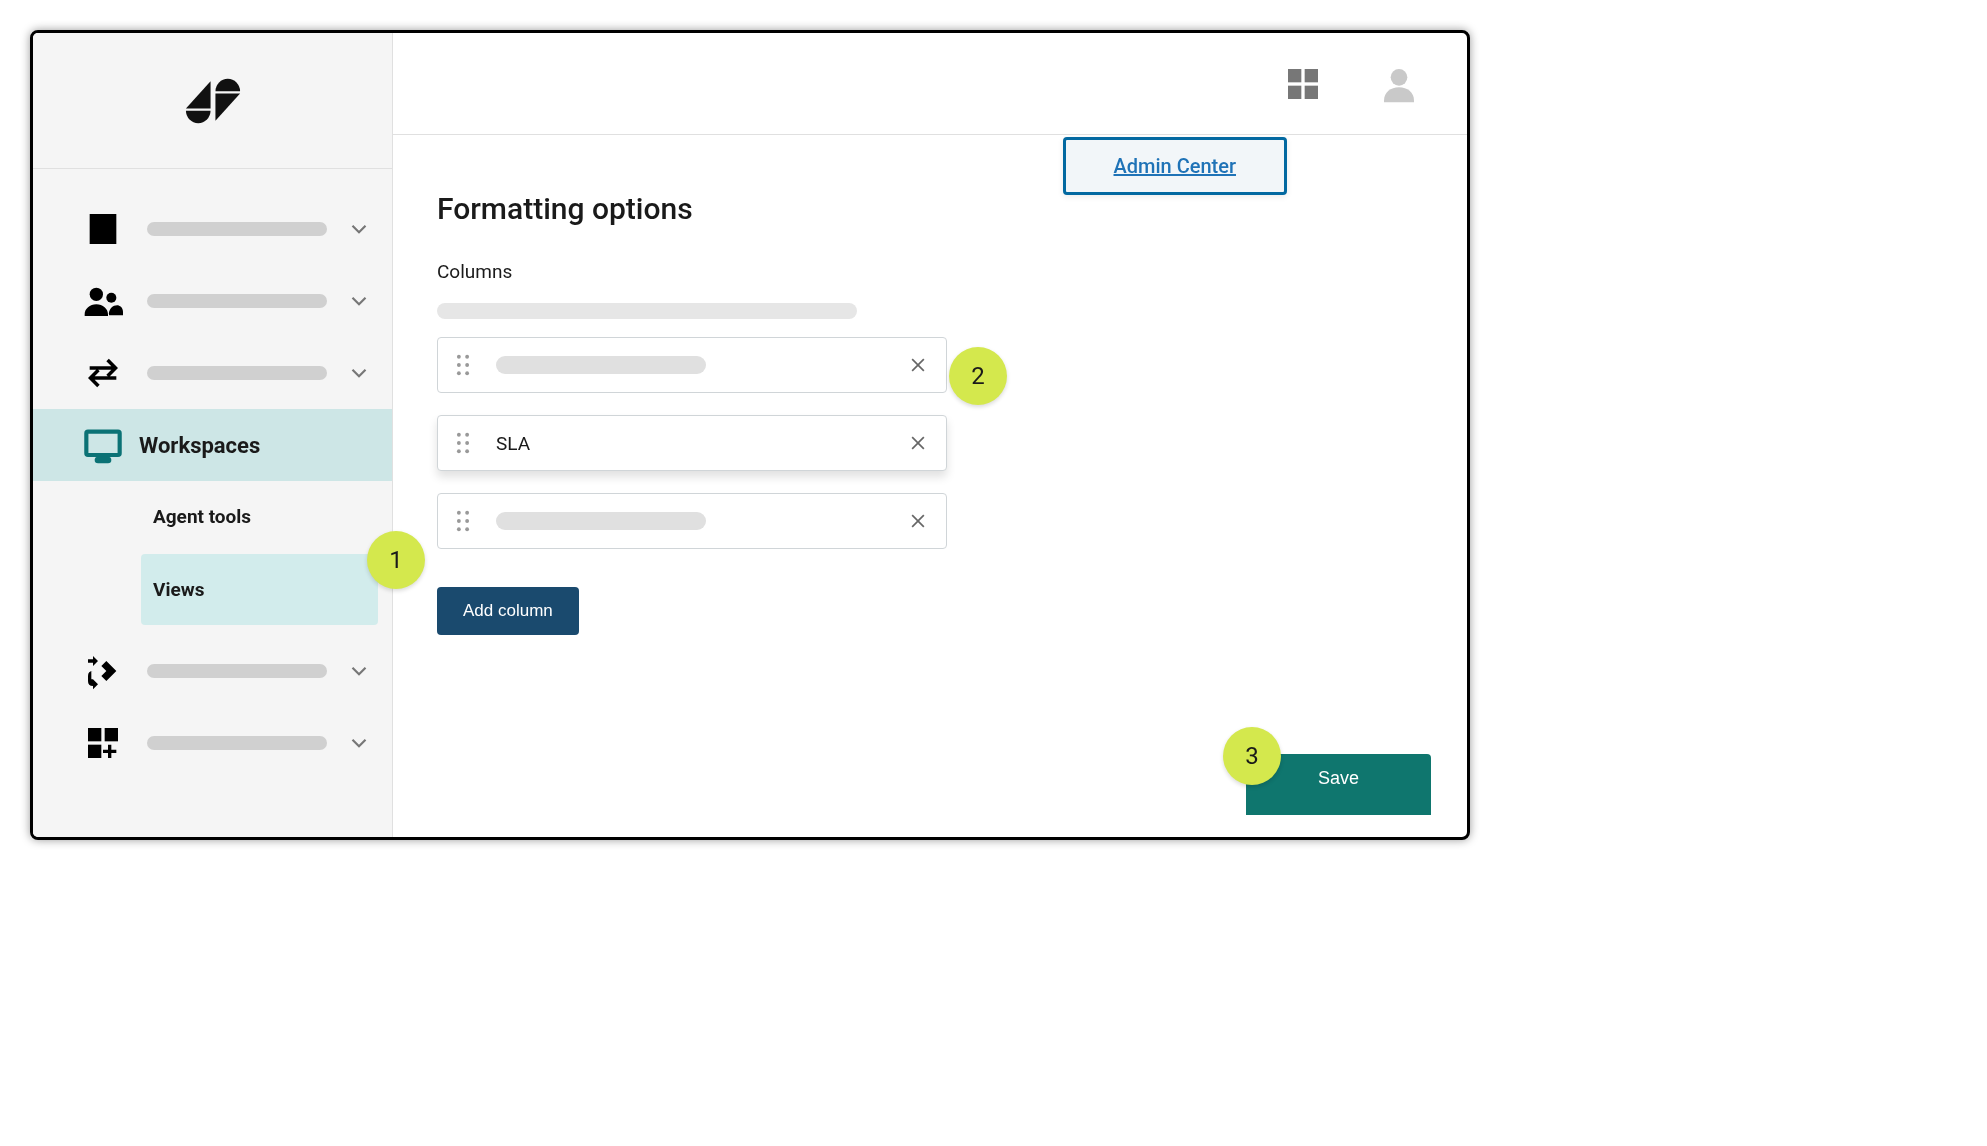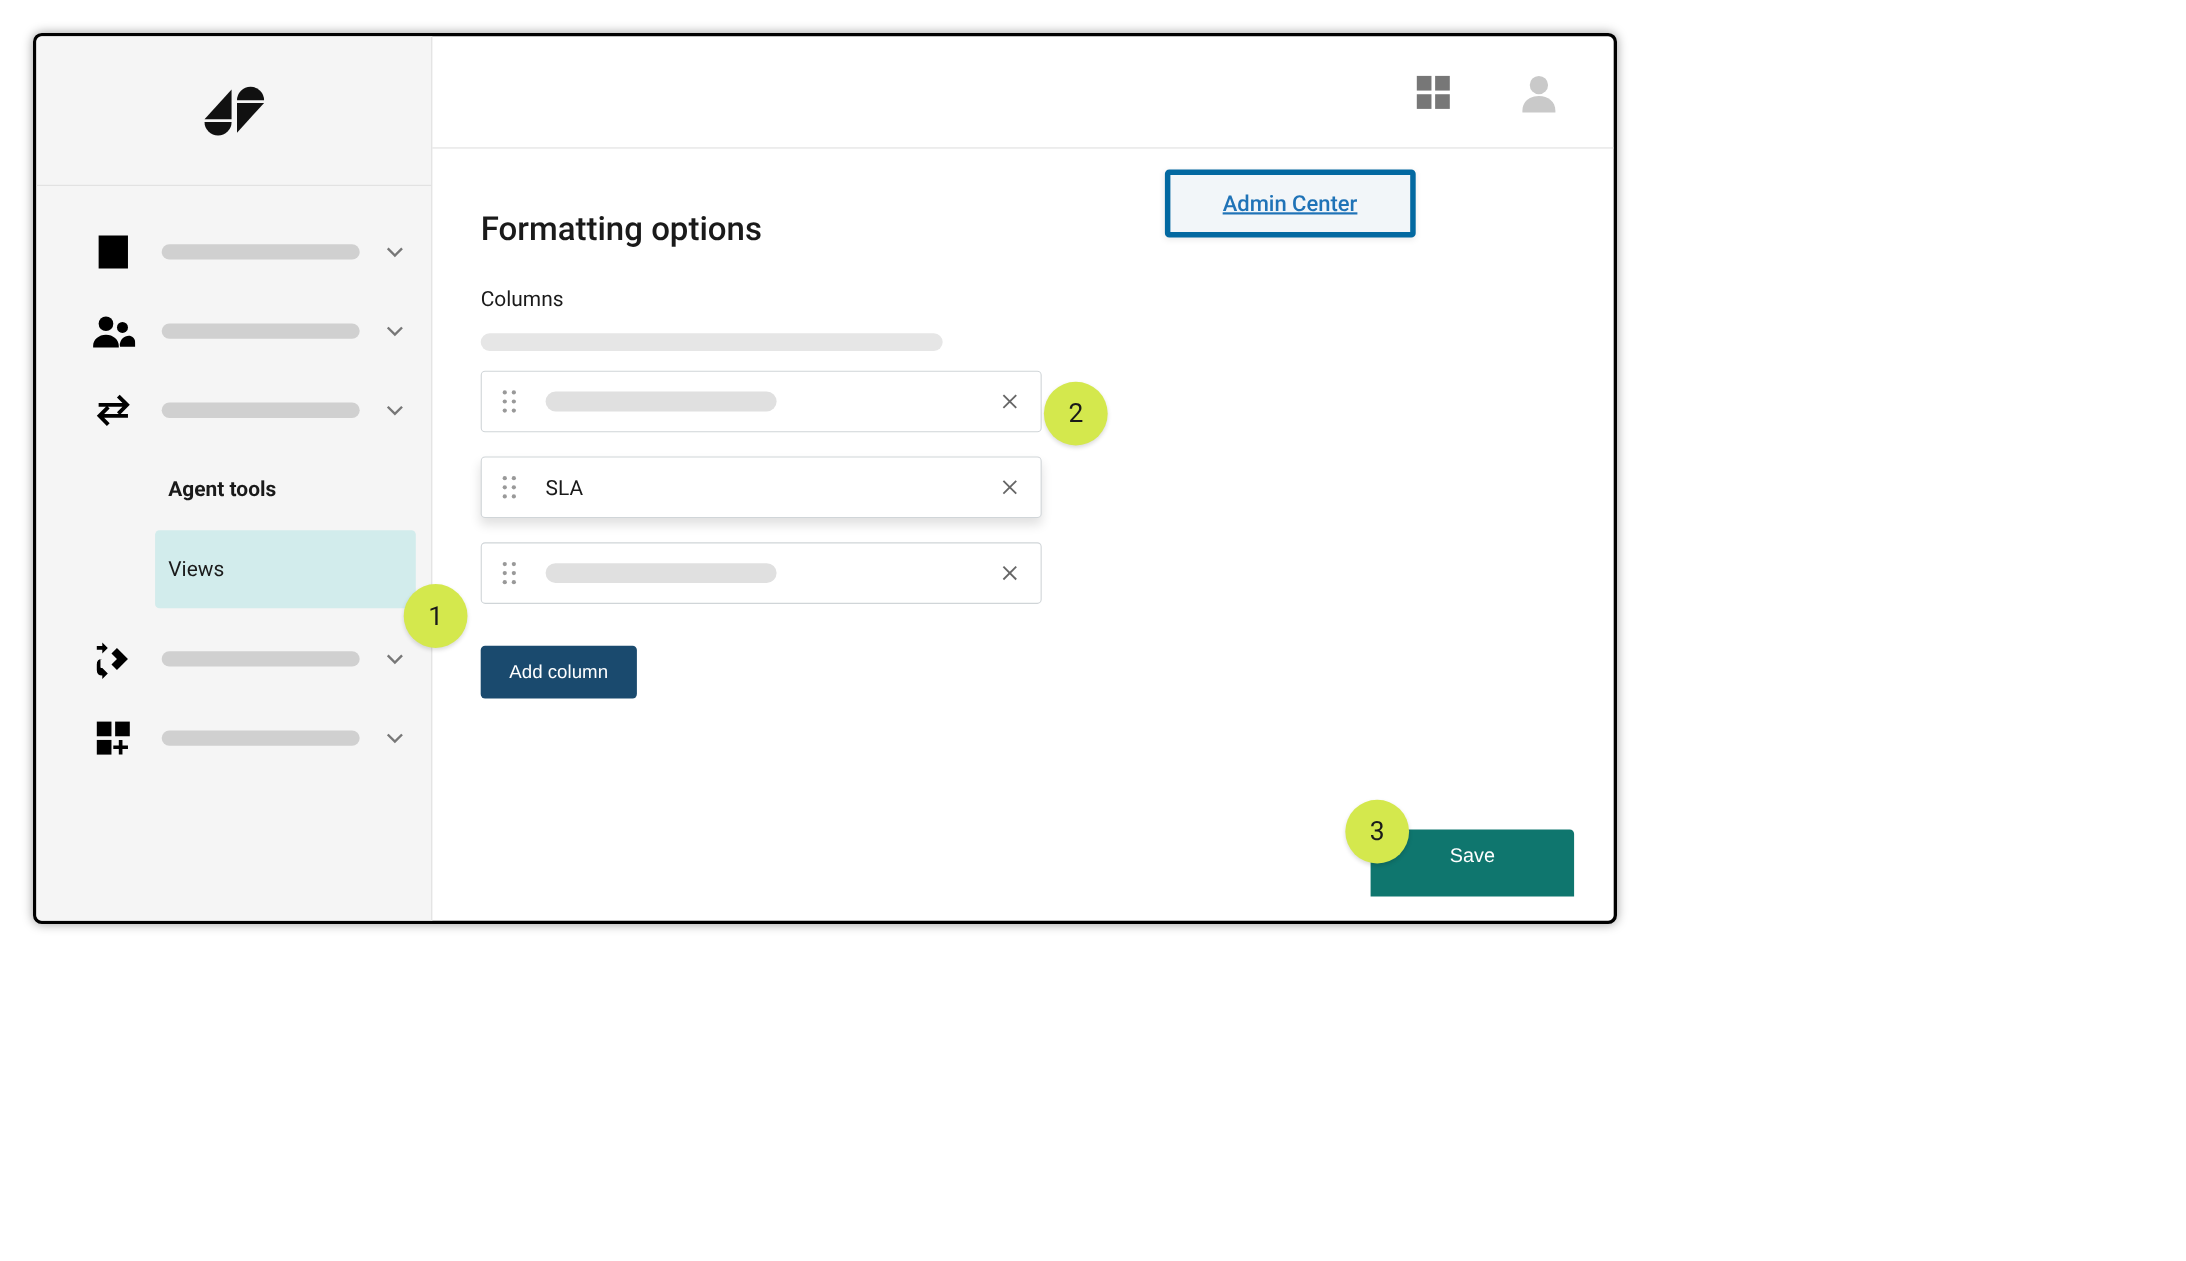--- a/index.html
+++ b/index.html
@@ -84,21 +84,21 @@
     color: #1a1a1a;
     padding: 24px 12px;
     border-radius: 4px;
     cursor: pointer;
     margin-right: 14px;
     margin-bottom: 2px;
     font-weight: 600;
   }
   .sub-nav-item.active {
     background: #d2ecec;
-    font-weight: 400;
+    font-weight: 700;
   }
   .sub-nav-item.bold { font-weight: 700; }
 
   .main {
     flex: 1;
     position: relative;
     display: flex;
     flex-direction: column;
   }
   .topbar {
@@ -115,25 +115,24 @@
     height: 40px;
     color: #777;
     cursor: pointer;
   }
   .topbar-icon svg { width: 100%; height: 100%; }
   .admin-popover {
     position: absolute;
     top: 104px;
     right: 180px;
     background: #f2f6f9;
-    border: 5px solid #0369a1;
+    border: 3px solid #0369a1;
     border-radius: 4px;
     padding: 14px 48px;
     box-shadow: 0 2px 6px rgba(0,0,0,0.08);
-    margin-top: 17px;
   }
   .admin-popover a {
     color: #1f73b7;
     font-size: 20px;
     text-decoration: underline;
     font-weight: 500;
   }
   .content {
     padding: 56px 56px 0 44px;
   }
@@ -283,20 +282,29 @@
           <svg viewBox="0 0 24 24" fill="currentColor">
               <path d="M4 8h13l-3-3 1.5-1.5L21 9l-5.5 5.5L14 13l3-3H4V8zm16 8H7l3 3-1.5 1.5L3 15l5.5-5.5L10 11l-3 3h13v2z"></path>
             </svg>
         </span>
         <div class="nav-label-placeholder"></div>
         <span class="nav-chevron"><svg viewBox="0 0 24 24" fill="none" stroke="currentColor" stroke-width="2">
               <polyline points="6 9 12 15 18 9"></polyline>
             </svg></span>
       </div>
 
+      <div class="nav-item active">
+        <span class="nav-icon">
+          <svg viewBox="0 0 24 24" fill="none" stroke="#0b7275" stroke-width="2.5">
+              <rect x="2" y="4" width="20" height="14" rx="1"></rect>
+              <path d="M9 21h6" stroke="#0b7275" stroke-width="4" stroke-linecap="round"></path>
+            </svg>
+        </span>
+        <span class="nav-label-text">Workspaces</span>
+      </div>
       <div class="sub-nav">
         <div class="sub-nav-item bold">Agent tools</div>
         <div class="sub-nav-item active">Views</div>
       </div>
 
       <div class="nav-item" style="margin-top:10px;">
         <span class="nav-icon">
           <svg viewBox="0 0 24 24" fill="currentColor">
               <path d="M6 3l3 3-3 3V7H3V5h3V3zm0 14l3 3-3 3v-2c-2 0-3-1-3-3v-3c0-2 1-3 3-3h8l-3-3 3-3 6 6-6 6-3-3 3-3H6c-1 0-1 0-1 1v3c0 1 0 1 1 1v-2z"></path>
             </svg>

